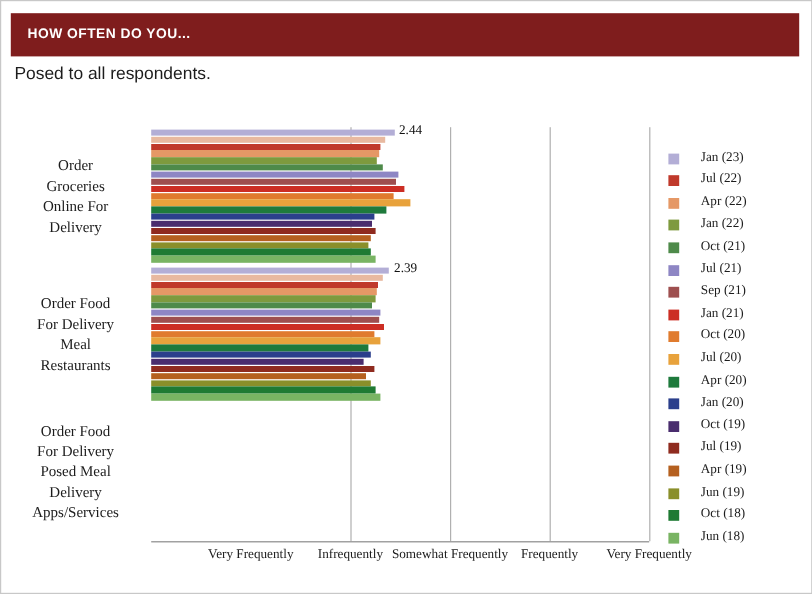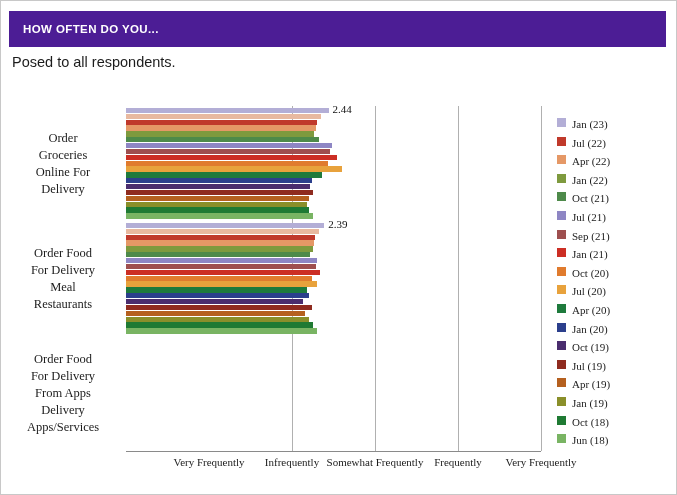--- a/index.html
+++ b/index.html
@@ -21,21 +21,21 @@
     box-sizing: border-box;
     border: 1px solid #c8c8c8;
     background: #ffffff;
   }
   .header-bar {
     position: absolute;
     left: 8px;
     top: 10px;
     width: 657px;
     height: 36px;
-    background: #4c1d95;
+    background: #7f1d1d;
     display: flex;
     align-items: center;
   }
   .header-title {
     color: #ffffff;
     font-size: 11.5px;
     font-weight: bold;
     letter-spacing: 0.4px;
     padding-left: 14px;
     text-transform: uppercase;
@@ -113,22 +113,23 @@
     white-space: nowrap;
   }
   .legend {
     position: absolute;
     left: 556px;
     top: 22px;
     width: 112px;
   }
   .legend-item {
     display: flex;
-    align-items: flex-start;
+    align-items: flex-end;
     height: 18.6px;
+    gap: 12px;
   }
   .legend-swatch {
     width: 9px;
     height: 9px;
     margin-right: 6px;
     flex: 0 0 auto;
   }
   .legend-label {
     font-size: 11px;
     color: #1c1c1c;
@@ -207,21 +208,21 @@
         </div>
         <div class="cat-label" style="top: 148.5px;">
           <div>Order Food</div>
           <div>For Delivery</div>
           <div>Meal</div>
           <div>Restaurants</div>
         </div>
         <div class="cat-label" style="top: 255px;">
           <div>Order Food</div>
           <div>For Delivery</div>
-          <div>From Apps</div>
+          <div>Posed Meal</div>
           <div>Delivery</div>
           <div>Apps/Services</div>
         </div>
       </div>
     <div id="xticks">
         <div class="xtick" style="left: 148px; width: 120px;">Very Frequently</div>
         <div class="xtick" style="left: 231px; width: 120px;">Infrequently</div>
         <div class="xtick" style="left: 314px; width: 120px;">Somewhat Frequently</div>
         <div class="xtick" style="left: 397px; width: 120px;">Frequently</div>
         <div class="xtick" style="left: 480px; width: 120px;">Very Frequently</div>
@@ -282,21 +283,21 @@
         <div class="legend-item">
           <span class="legend-swatch" style="background: rgb(143, 43, 31);"></span>
           <span class="legend-label">Jul (19)</span>
         </div>
         <div class="legend-item">
           <span class="legend-swatch" style="background: rgb(181, 96, 31);"></span>
           <span class="legend-label">Apr (19)</span>
         </div>
         <div class="legend-item">
           <span class="legend-swatch" style="background: rgb(138, 143, 42);"></span>
-          <span class="legend-label">Jan (19)</span>
+          <span class="legend-label">Jun (19)</span>
         </div>
         <div class="legend-item">
           <span class="legend-swatch" style="background: rgb(31, 122, 51);"></span>
           <span class="legend-label">Oct (18)</span>
         </div>
         <div class="legend-item">
           <span class="legend-swatch" style="background: rgb(121, 180, 99);"></span>
           <span class="legend-label">Jun (18)</span>
         </div>
       </div>

